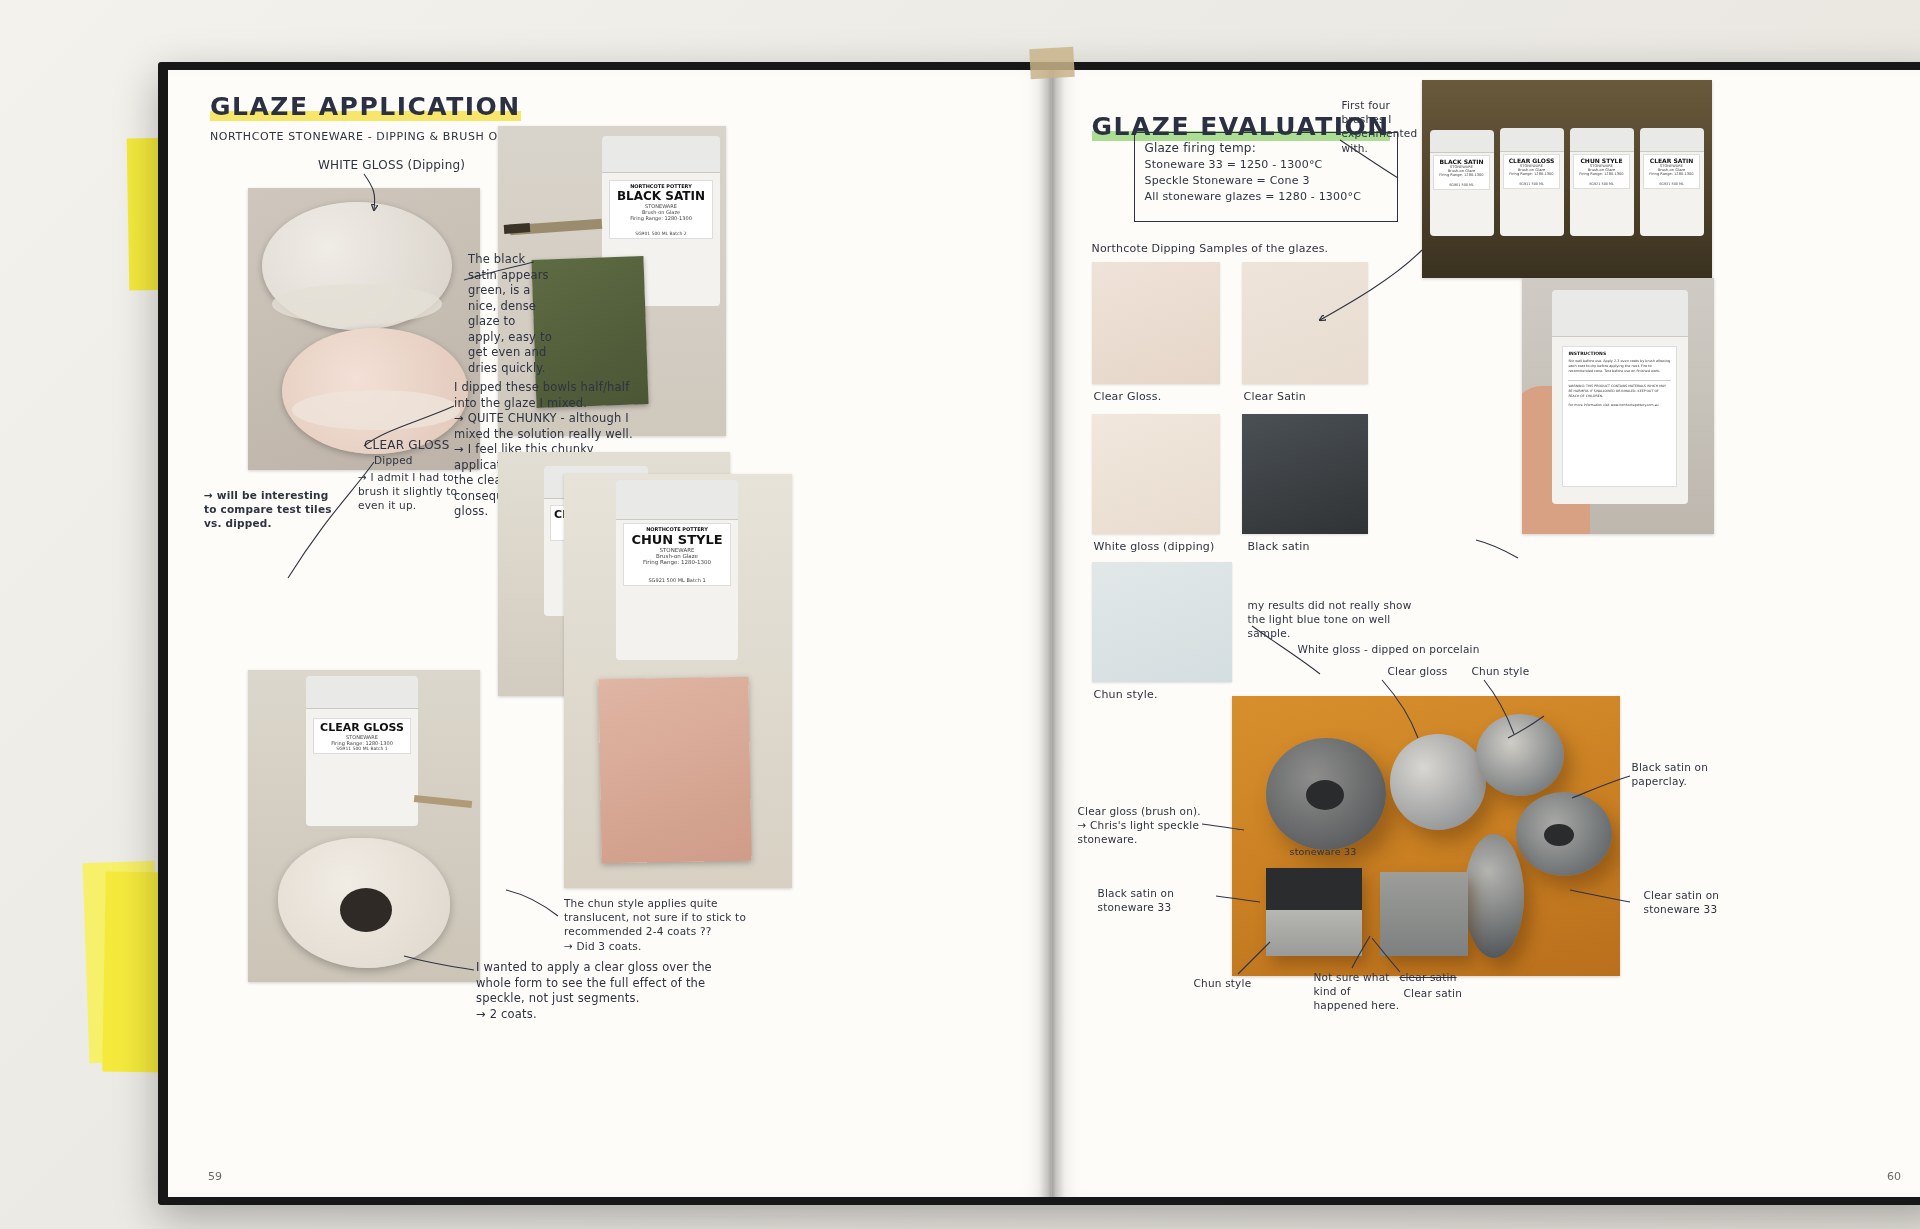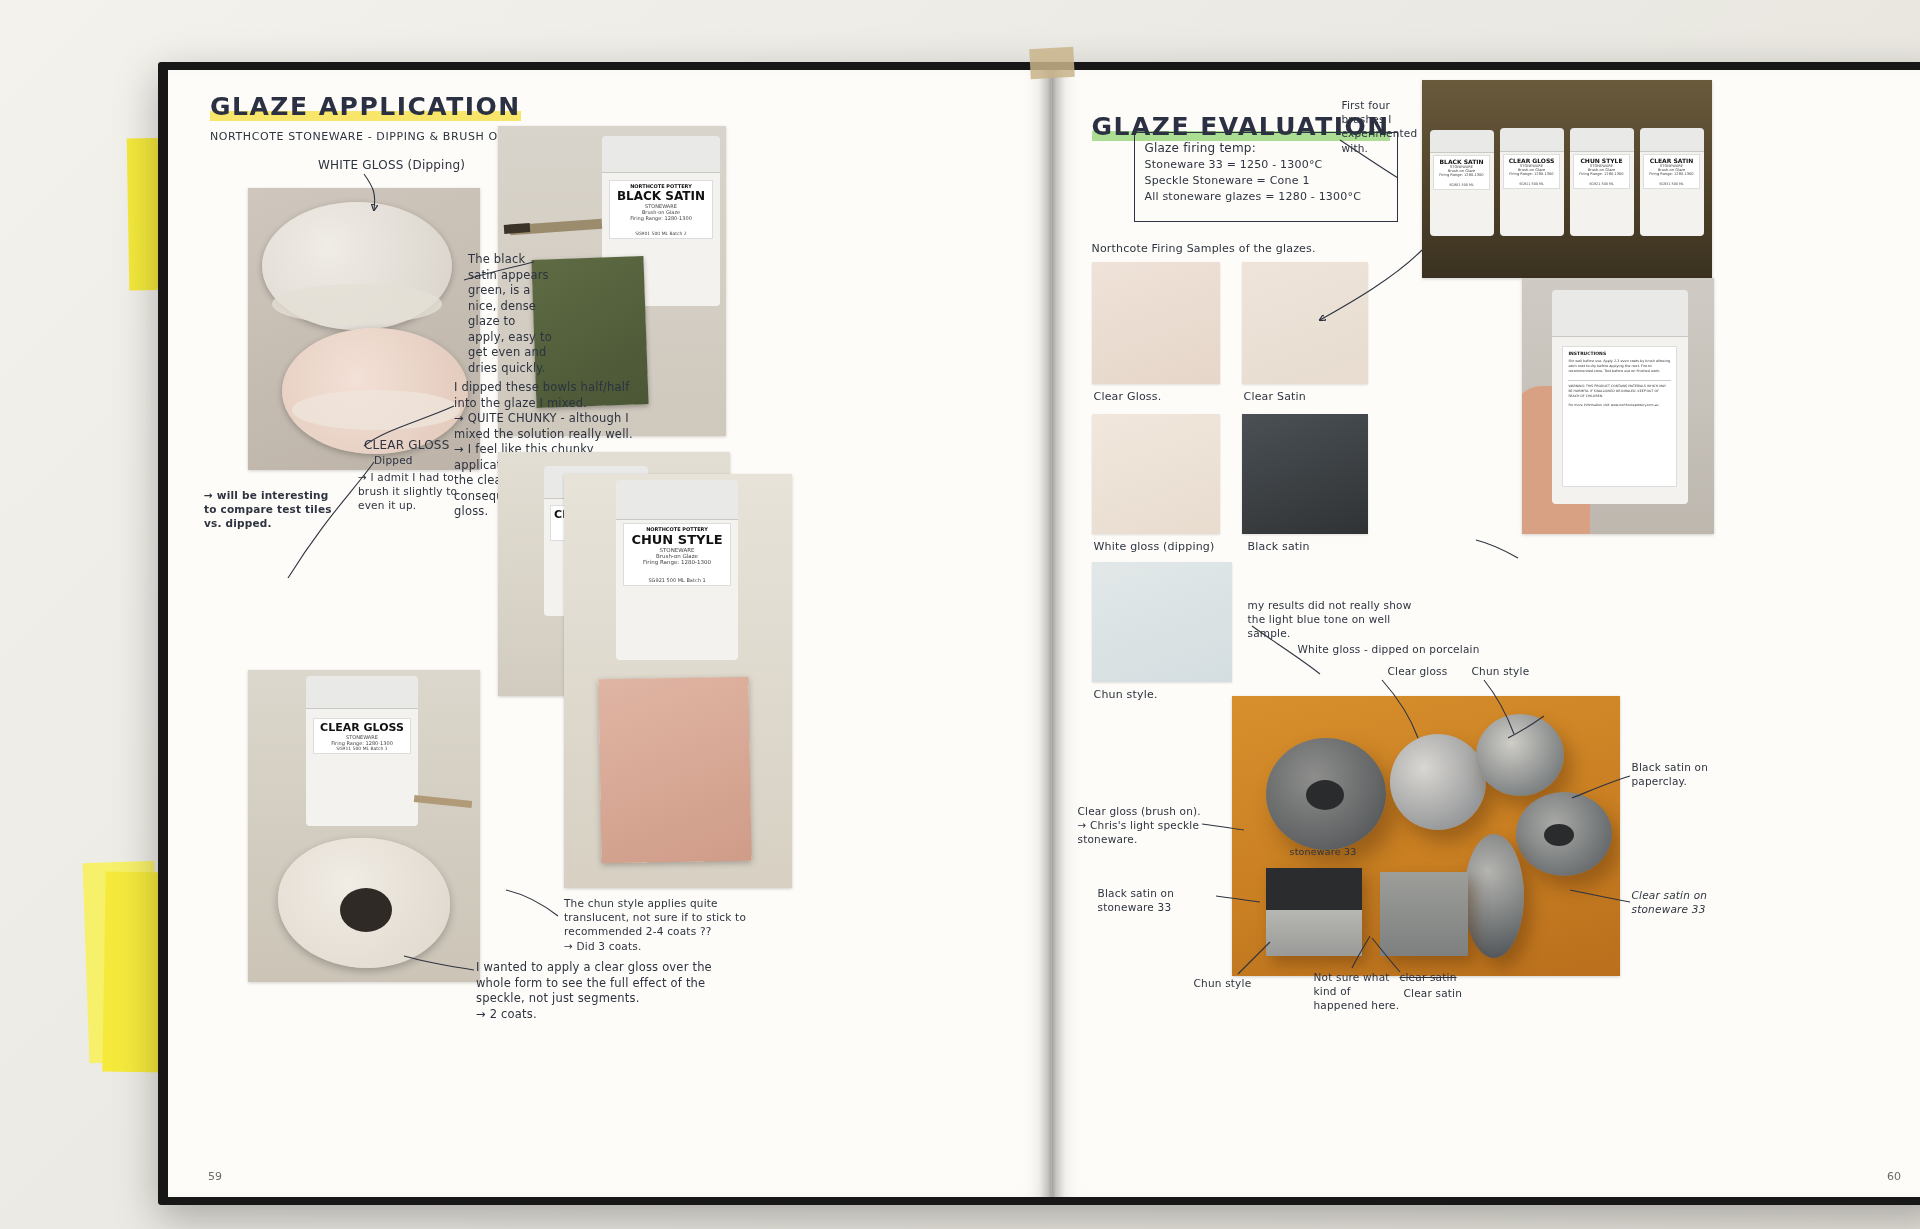--- a/index.html
+++ b/index.html
@@ -267,21 +267,21 @@
       <div class="page right">
 
         <div class="title hl-green" style="position:absolute; left:40px; top:22px; font-size:25px;margin-top:20px;">GLAZE EVALUATION</div>
 
         <div class="note sm hand" style="left:290px; top:28px; width:86px;">First four brushes I experimented with.</div>
 
         <div style="position:absolute; left:38px; top:62px; width:264px; height:90px;
                     border:1.3px solid #2d3340;margin-left:44px;">
           <div class="hand" style="font-size:12px; margin:8px 0 2px 10px;">Glaze firing temp:</div>
           <div class="hand" style="font-size:11px; margin:3px 0 0 10px;">Stoneware 33 = 1250 - 1300°C</div>
-          <div class="hand" style="font-size:11px; margin:3px 0 0 10px;">Speckle Stoneware = Cone 1</div>
+          <div class="hand" style="font-size:11px; margin:3px 0 0 10px;">Speckle Stoneware = Cone 3</div>
           <div class="hand" style="font-size:11px; margin:3px 0 0 10px;">All stoneware glazes = 1280 - 1300°C</div>
         </div>
 
         <div class="photo" style="left:370px; top:10px; width:290px; height:198px;
                     background:linear-gradient(180deg,#6a5a3c 0%, #4d4129 60%, #3a3120 100%);">
           <div class="jar" style="left:8px; top:50px; width:64px; height:106px;">
             <div class="lid"></div>
               <div class="body"></div>
             <div class="label" style="top:24%;">
               <div class="t" style="font-size:6px;">BLACK SATIN</div>
@@ -319,21 +319,21 @@
             <div class="label" style="top:24%;">
               <div class="t" style="font-size:6px;">CLEAR SATIN</div>
               <div class="s" style="font-size:3.6px;">STONEWARE</div>
               <div class="s" style="font-size:3.6px;">Brush-on Glaze</div>
               <div class="s" style="font-size:3.6px;">Firing Range: 1280-1300</div>
               <div class="s" style="font-size:3.4px; margin-top:6px;">SG931  500 ML</div>
             </div>
           </div>
         </div>
 
-        <div class="hand" style="position:absolute; left:40px; top:172px; font-size:11px;">Northcote Firing Samples of the glazes.</div>
+        <div class="hand" style="position:absolute; left:40px; top:172px; font-size:11px;">Northcote Dipping Samples of the glazes.</div>
 
         <div class="swatch" style="left:40px; top:192px; width:128px; height:122px;
                     background:linear-gradient(160deg,#efe2d8,#e6d6c9);"></div>
         <div class="hand" style="position:absolute; left:42px; top:320px; font-size:11px;">Clear Gloss.</div>
 
         <div class="swatch" style="left:190px; top:192px; width:126px; height:122px;
                     background:linear-gradient(160deg,#efe4da,#e7dccf);"></div>
         <div class="hand" style="position:absolute; left:192px; top:320px; font-size:11px;">Clear Satin</div>
 
         <div class="swatch" style="left:40px; top:344px; width:128px; height:120px;
@@ -407,21 +407,21 @@
 
           <div style="position:absolute; left:34px; top:172px; width:96px; height:88px;
                       background:linear-gradient(180deg,#2a2c2e 0%, #2a2c2e 48%, #b6b6b2 48%, #9a9b98 100%);
                       box-shadow:6px 8px 14px rgba(90,50,10,.4);"></div>
           <div style="position:absolute; left:148px; top:176px; width:88px; height:84px;
                       background:linear-gradient(180deg,#9d9e9a,#7d807f);
                       box-shadow:6px 8px 14px rgba(90,50,10,.4);"></div>
         </div>
 
         <div class="note sm hand" style="left:580px; top:690px; width:100px; white-space:pre-line;">Black satin on paperclay.</div>
-        <div class="note sm hand" style="left:580px; top:818px; width:108px; white-space:pre-line;font-style:italic;">Clear satin on stoneware 33</div>
+        <div class="note sm hand" style="left:592px; top:818px; width:108px; white-space:pre-line;">Clear satin on stoneware 33</div>
 
         <div class="note sm hand" style="left:26px; top:734px; width:128px; white-space:pre-line;">Clear gloss (brush on).
 → Chris's light speckle stoneware.</div>
         <div class="note sm hand" style="left:46px; top:816px; width:120px; white-space:pre-line;">Black satin on stoneware 33</div>
         <div class="note xs hand" style="left:238px; top:776px; width:80px;">stoneware 33</div>
 
         <div class="note sm hand" style="left:142px; top:906px; width:100px;">Chun style</div>
         <div class="note sm hand" style="left:262px; top:900px; width:86px; white-space:pre-line;">Not sure what kind of happened here.</div>
         <div class="note sm hand" style="left:348px; top:900px; width:72px; text-decoration:line-through;">clear satin</div>
         <div class="note sm hand" style="left:352px; top:916px; width:80px;">Clear satin</div>

